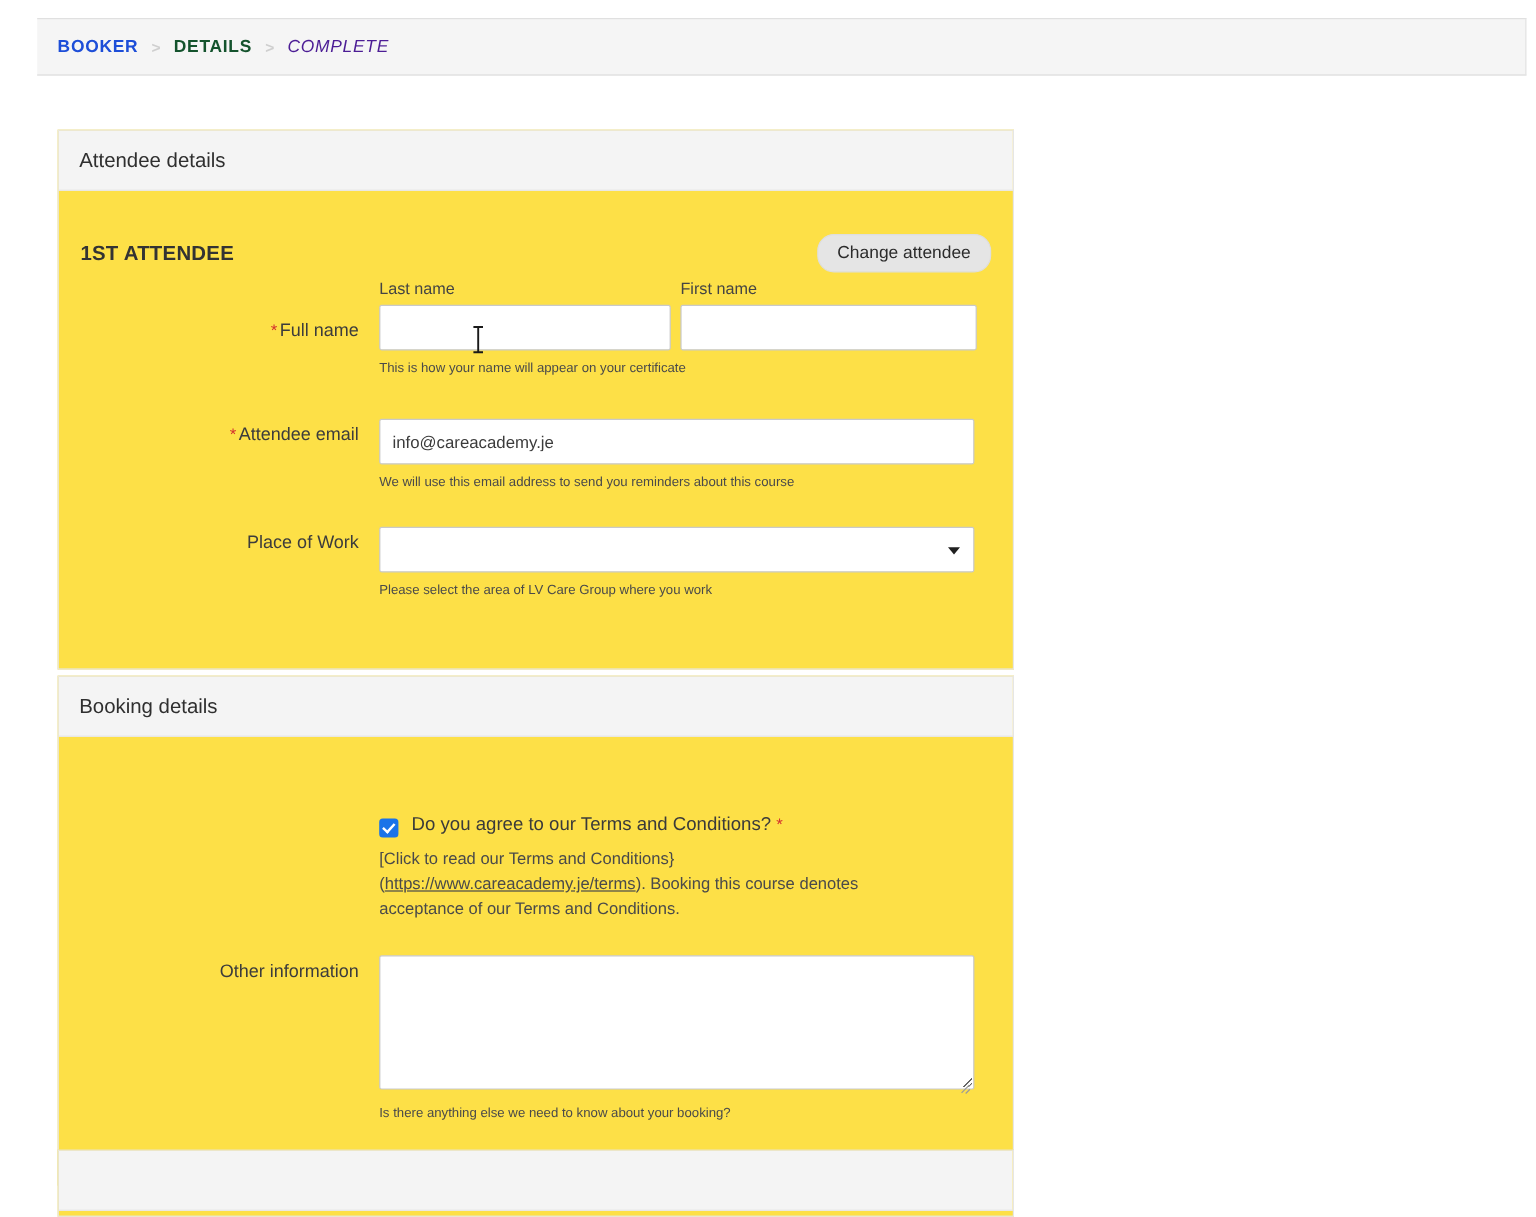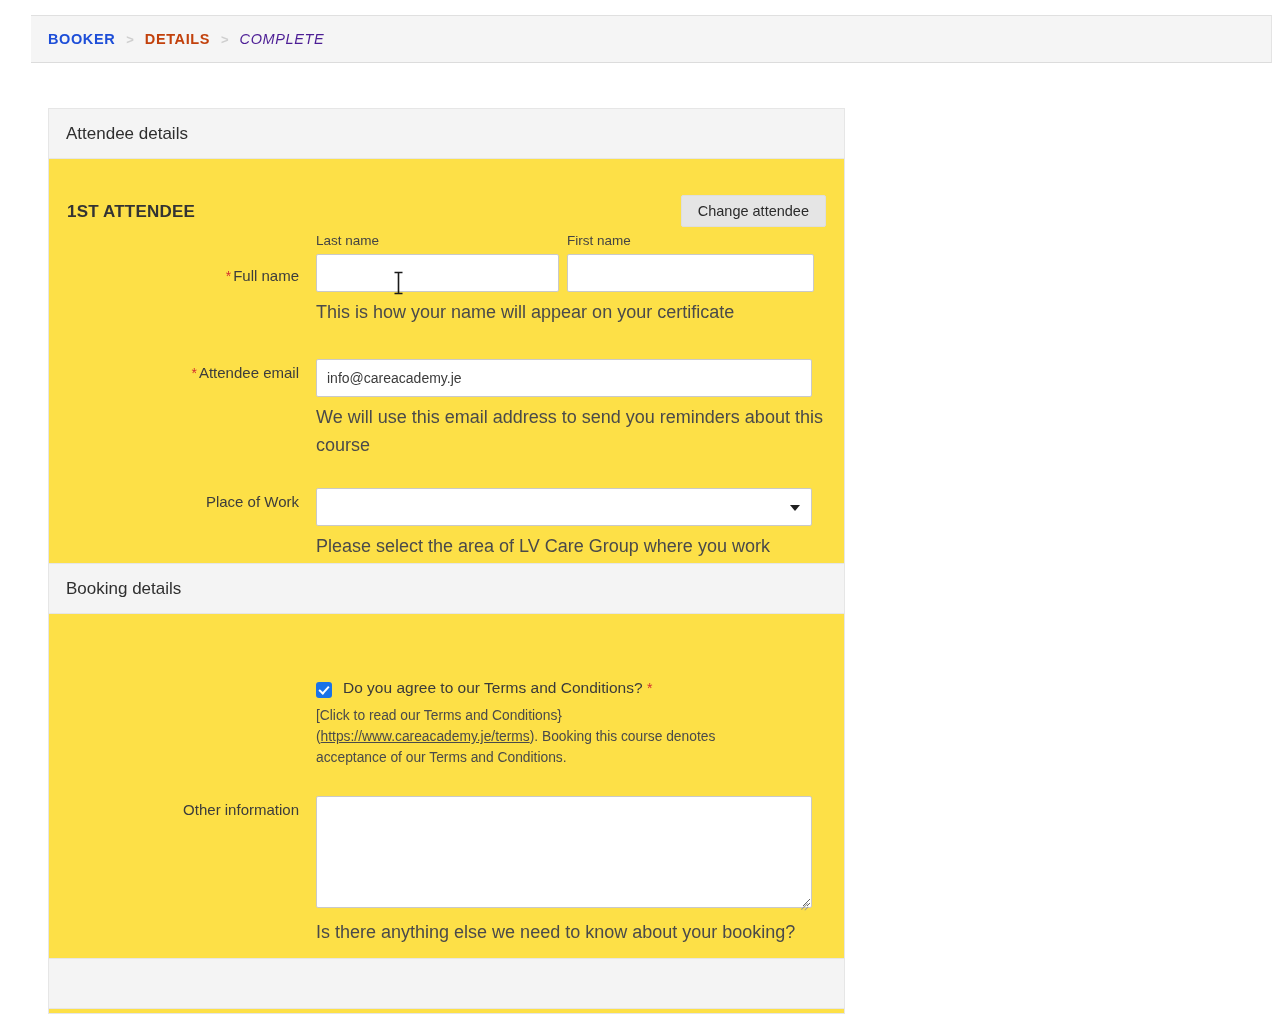--- a/index.html
+++ b/index.html
@@ -27,21 +27,21 @@
     display: flex;
     align-items: center;
     padding-left: 17px;
   }
   .crumb {
     font-size: 14.5px;
     letter-spacing: 0.6px;
     font-weight: 700;
   }
   .crumb-done { color: #1d4ed8; font-weight: 600; }
-  .crumb-active { color: #c2410c; }
+  .crumb-active { color: #14532d; }
   .crumb-future { color: #4c1d95; font-weight: 500; font-style: italic; }
   .crumb-sep {
     color: #cfcfcf;
     font-size: 13px;
     margin: 0 11px;
     font-weight: 600;
   }
 
   
   .panel {
@@ -80,21 +80,21 @@
     letter-spacing: 0.2px;
   }
   .change-attendee-btn {
     position: absolute;
     right: 18px;
     top: 36px;
     height: 32px;
     padding: 0 16px;
     background: #e5e5e5;
     border: 1px solid #dedede;
-    border-radius: 2px;
+    border-radius: 14px;
     font-family: "Liberation Sans", sans-serif;
     font-size: 14.5px;
     color: #2b2b2b;
     cursor: pointer;
     line-height: 30px;
   }
 
   
   .form-row {
     position: relative;
@@ -111,21 +111,21 @@
   }
   .req { color: #d32f2f; font-size: 14px; margin-right: 2px; }
   .field-col { flex: 1; position: relative; }
 
   .sub-label {
     font-size: 13.5px;
     color: #444444;
     margin-bottom: 6px;
   }
   .help-text {
-    font-size: 18px;
+    font-size: 11px;
     color: #4a4a4a;
     margin-top: 7px;
     line-height: 1.52;
   }
 
   input.text-input, textarea.text-input, .select-box {
     font-family: "Liberation Sans", sans-serif;
     font-size: 14px;
     color: #3b3b3b;
     background: #ffffff;

